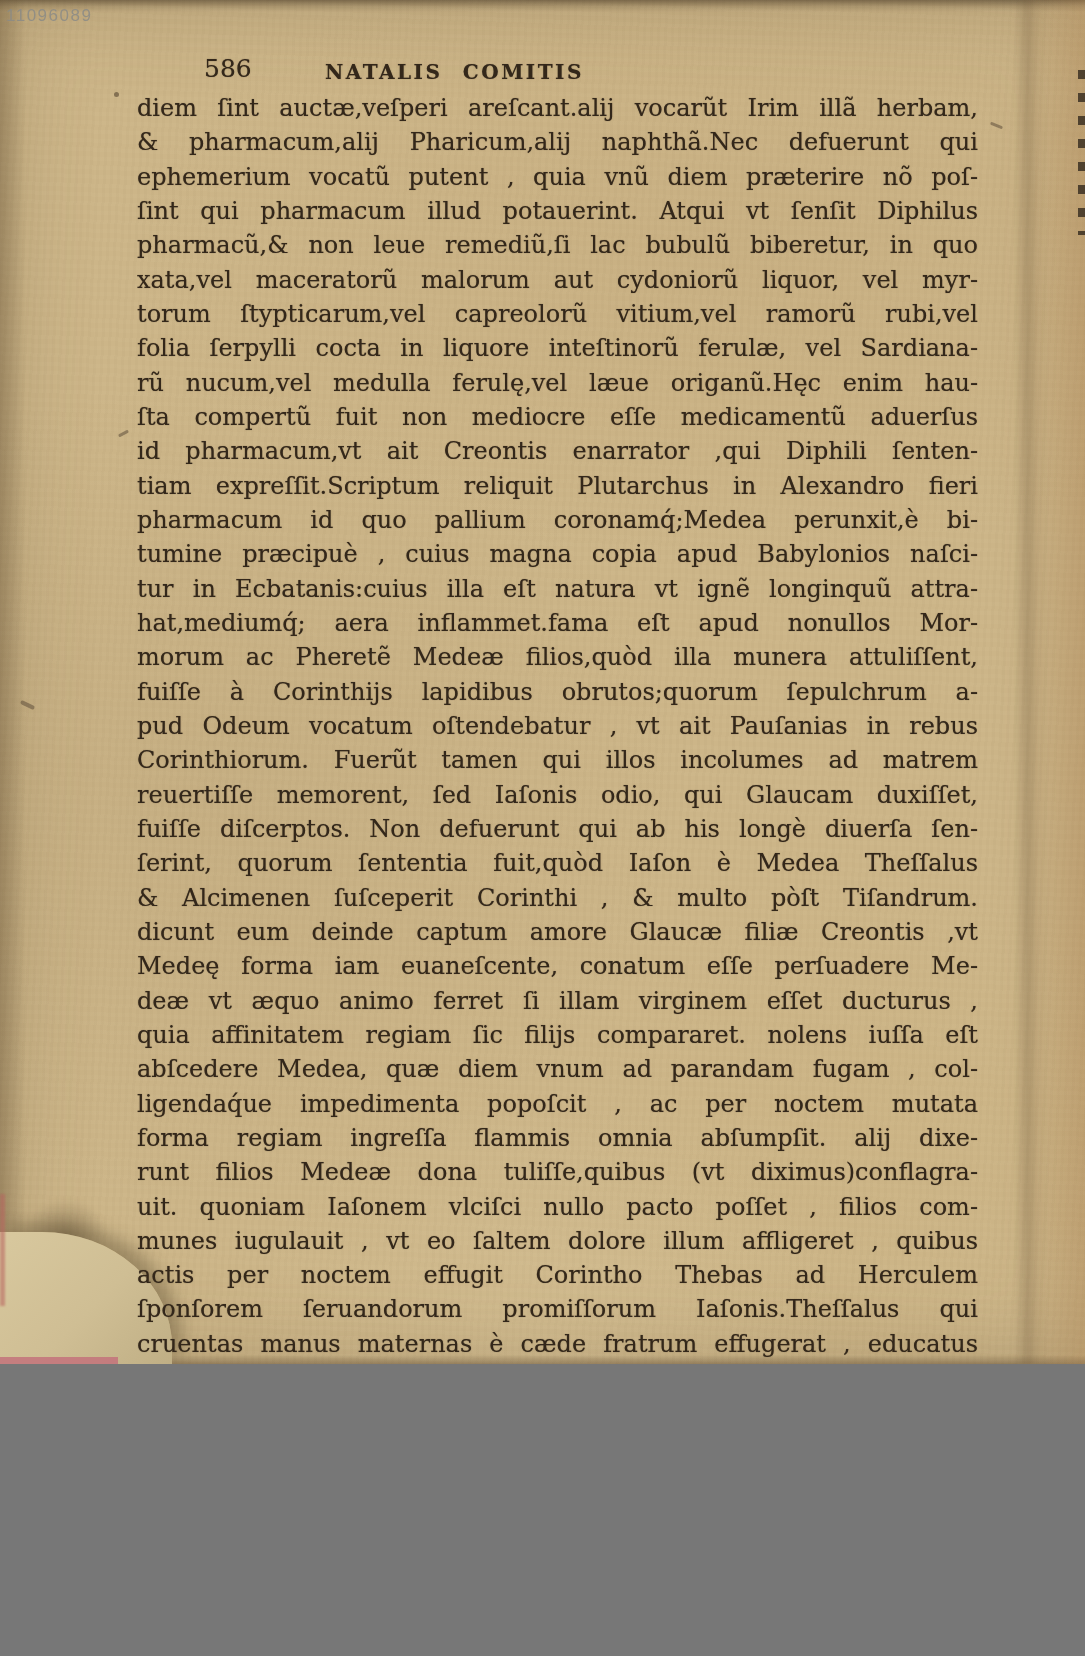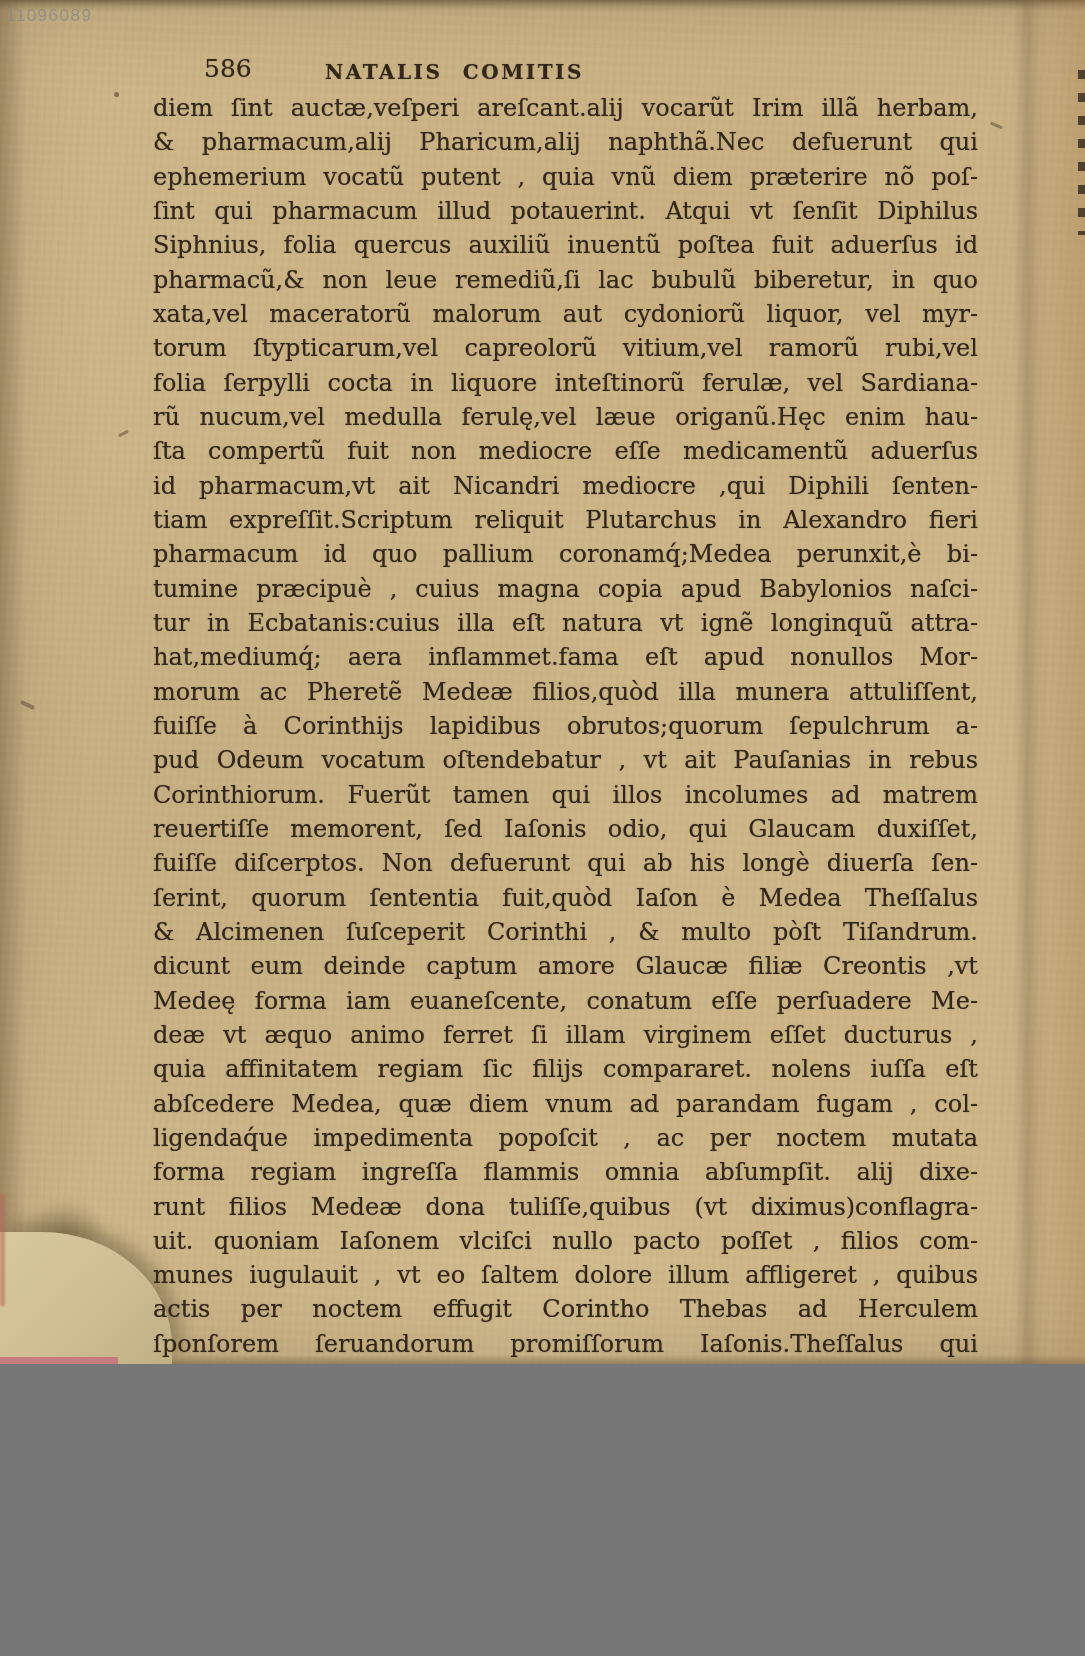--- a/index.html
+++ b/index.html
@@ -60,21 +60,21 @@
     font-size:17px;letter-spacing:1.5px;color:var(--wm,#8b8b86);opacity:.85;}
   
   .ink{color:var(--ink,#33271a);text-shadow:0 0 1px rgba(47,37,24,.55);}
   .pagenum{position:absolute;left:204px;top:54px;font-size:25px;}
   .runtitle{position:absolute;left:325px;top:60px;font-size:20px;font-weight:bold;
     letter-spacing:2.5px;word-spacing:11px;}
   .body-text{position:absolute;left:137px;top:91px;width:841px;}
   .body-text .line{
     height:34.34px;line-height:34.34px;overflow:hidden;
     font-size:24px;
-    text-align:justify;text-align-last:justify;margin-left:16px;
+    text-align:justify;text-align-last:justify;
   }
   .catchword-row{position:absolute;left:142px;top:1421px;width:845px;text-align:right;}
   .catchword{font-size:24px;}
 </style>
 </head>
 <body>
 
 <div class="page">
 
   <div class="texture"></div>
@@ -99,28 +99,27 @@
   <div class="watermark">11096089</div>
 
   <div class="pagenum ink">586</div>
   <div class="runtitle ink">NATALIS COMITIS</div>
 
   <div class="body-text ink">
       <div class="line">diem ſint auctæ,veſperi areſcant.alij vocarũt Irim illã herbam,</div>
       <div class="line">&amp; pharmacum,alij Pharicum,alij naphthã.Nec defuerunt qui</div>
       <div class="line">ephemerium vocatũ putent , quia vnũ diem præterire nõ poſ-</div>
       <div class="line">ſint qui pharmacum illud potauerint. Atqui vt ſenſit Diphilus</div>
-      <div class="line">Siphnius, folia quercus auxiliũ inuentũ poſtea fuit aduerſus id</div>
       <div class="line">pharmacũ,&amp; non leue remediũ,ſi lac bubulũ biberetur, in quo</div>
       <div class="line">xata,vel maceratorũ malorum aut cydoniorũ liquor, vel myr-</div>
       <div class="line">torum ſtypticarum,vel capreolorũ vitium,vel ramorũ rubi,vel</div>
       <div class="line">folia ſerpylli cocta in liquore inteſtinorũ ferulæ, vel Sardiana-</div>
       <div class="line">rũ nucum,vel medulla ferulę,vel læue origanũ.Hęc enim hau-</div>
       <div class="line">ſta compertũ fuit non mediocre eſſe medicamentũ aduerſus</div>
-      <div class="line">id pharmacum,vt ait Nicandri mediocre ,qui Diphili ſenten-</div>
+      <div class="line">id pharmacum,vt ait Creontis enarrator ,qui Diphili ſenten-</div>
       <div class="line">tiam expreſſit.Scriptum reliquit Plutarchus in Alexandro fieri</div>
       <div class="line">pharmacum id quo pallium coronamq́;Medea perunxit,è bi-</div>
       <div class="line">tumine præcipuè , cuius magna copia apud Babylonios naſci-</div>
       <div class="line">tur in Ecbatanis:cuius illa eſt natura vt ignẽ longinquũ attra-</div>
       <div class="line">hat,mediumq́; aera inflammet.fama eſt apud nonullos Mor-</div>
       <div class="line">morum ac Pheretẽ Medeæ filios,quòd illa munera attuliſſent,</div>
       <div class="line">fuiſſe à Corinthijs lapidibus obrutos;quorum ſepulchrum a-</div>
       <div class="line">pud Odeum vocatum oſtendebatur , vt ait Pauſanias in rebus</div>
       <div class="line">Corinthiorum. Fuerũt tamen qui illos incolumes ad matrem</div>
       <div class="line">reuertiſſe memorent, ſed Iaſonis odio, qui Glaucam duxiſſet,</div>

